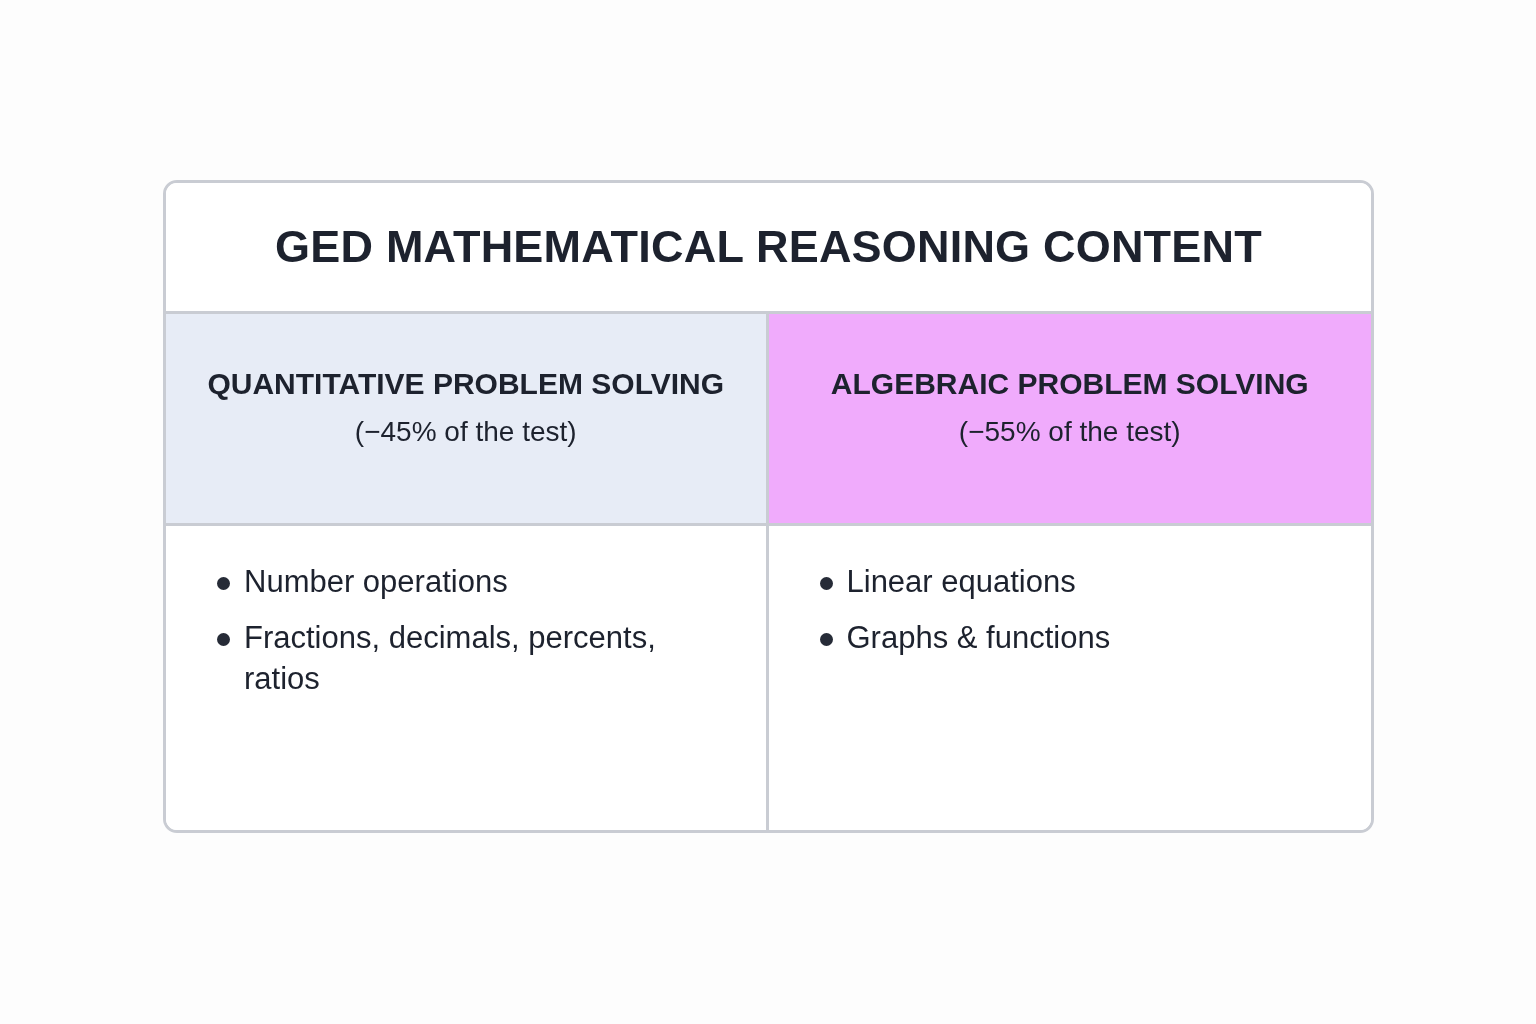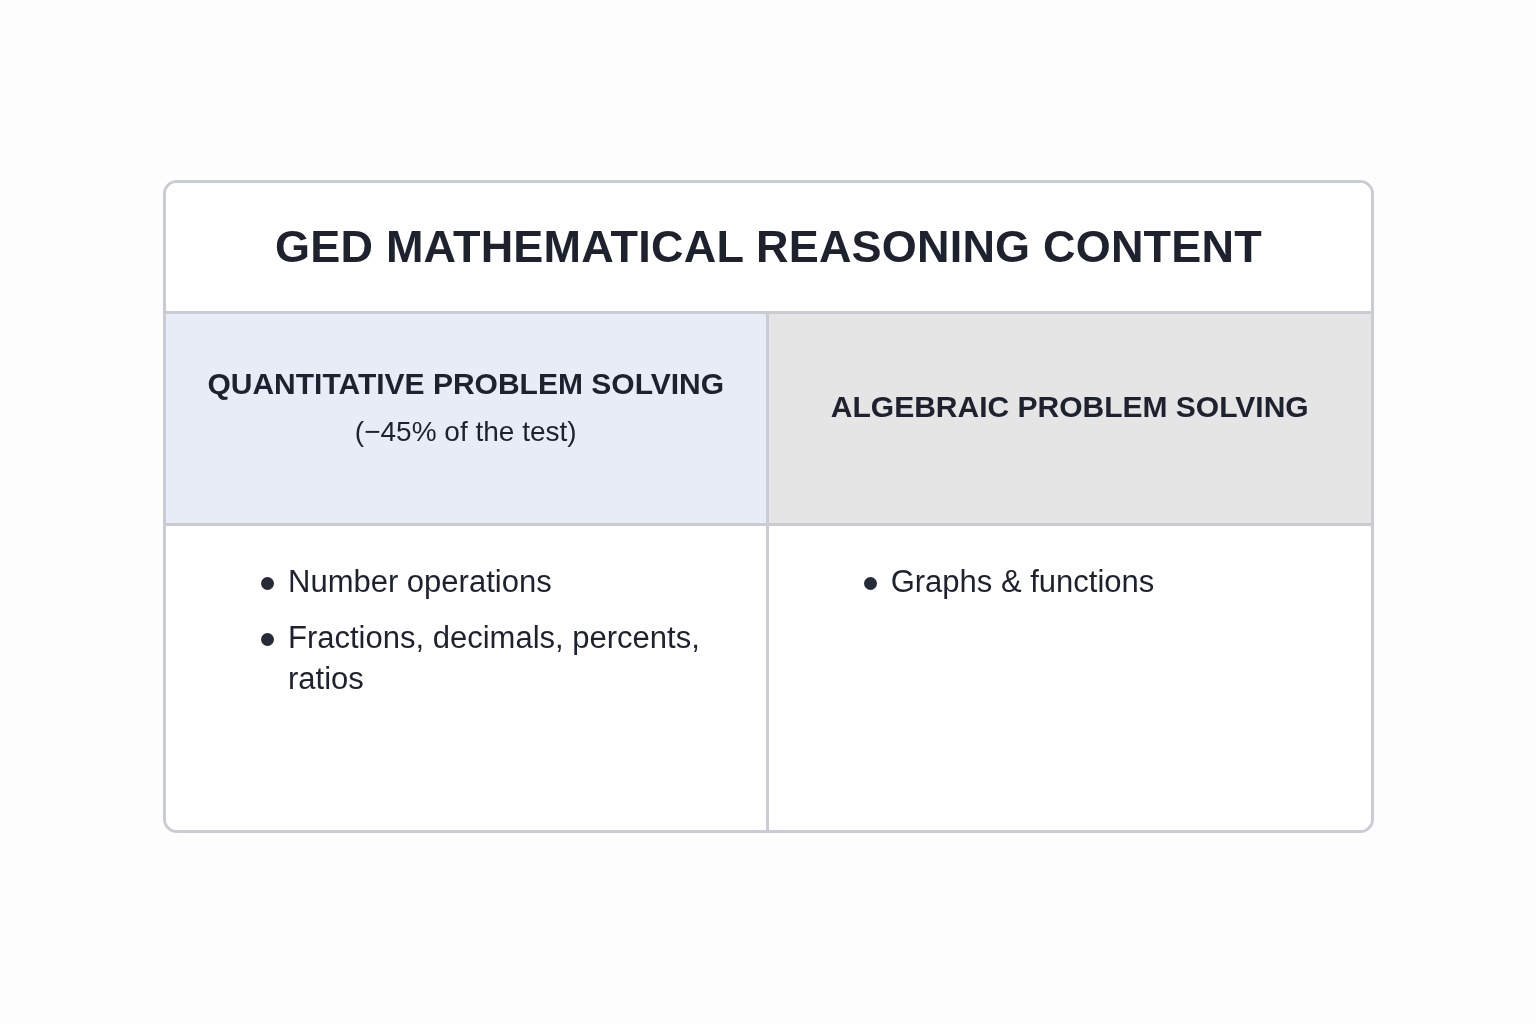--- a/index.html
+++ b/index.html
@@ -71,21 +71,21 @@
     justify-content: center;
     padding: 6px 16px 28px;
     box-sizing: border-box;
     text-align: center;
   }
   .header-cell.left {
     background: #e7ecf6;
     border-right: 3px solid #c9ccd3;
   }
   .header-cell.right {
-    background: #e5e5e5;
+    background: #f0abfc;
   }
   .header-title {
     font-size: 30px;
     font-weight: 700;
     line-height: 1.22;
     color: #1d222e;
     max-width: 520px;
   }
   .header-sub {
     font-size: 28px;
@@ -99,21 +99,20 @@
   
   .body-row {
     flex: 1 1 auto;
     display: flex;
     background: #ffffff;
   }
   .body-cell {
     flex: 1 1 50%;
     box-sizing: border-box;
     padding: 36px 26px 8px 28px;
-    margin-left: 44px;
   }
   .body-cell.left {
     border-right: 3px solid #c9ccd3;
   }
   .bullet-list {
     list-style: none;
     margin: 0;
     padding: 0;
   }
   .bullet-item {
@@ -157,20 +156,21 @@
 
     <div class="header-row">
 
       <div class="header-cell left">
         <div class="header-title">QUANTITATIVE PROBLEM SOLVING</div>
         <div class="header-sub">(−45% of the test)</div>
       </div>
 
       <div class="header-cell right">
         <div class="header-title">ALGEBRAIC PROBLEM SOLVING</div>
+        <div class="header-sub">(−55% of the test)</div>
       </div>
 
     </div>
 
     <div class="body-row">
 
       <div class="body-cell left">
         <ul class="bullet-list">
           <li class="bullet-item">
             <span class="bullet-dot"></span>
@@ -180,20 +180,24 @@
             <span class="bullet-dot"></span>
             <span class="bullet-label">Fractions, decimals, percents, ratios</span>
           </li>
         </ul>
       </div>
 
       <div class="body-cell right">
         <ul class="bullet-list">
           <li class="bullet-item">
             <span class="bullet-dot"></span>
+            <span class="bullet-label">Linear equations</span>
+          </li>
+          <li class="bullet-item">
+            <span class="bullet-dot"></span>
             <span class="bullet-label">Graphs &amp; functions</span>
           </li>
         </ul>
       </div>
 
     </div>
 
   </div>
 </div>
 

